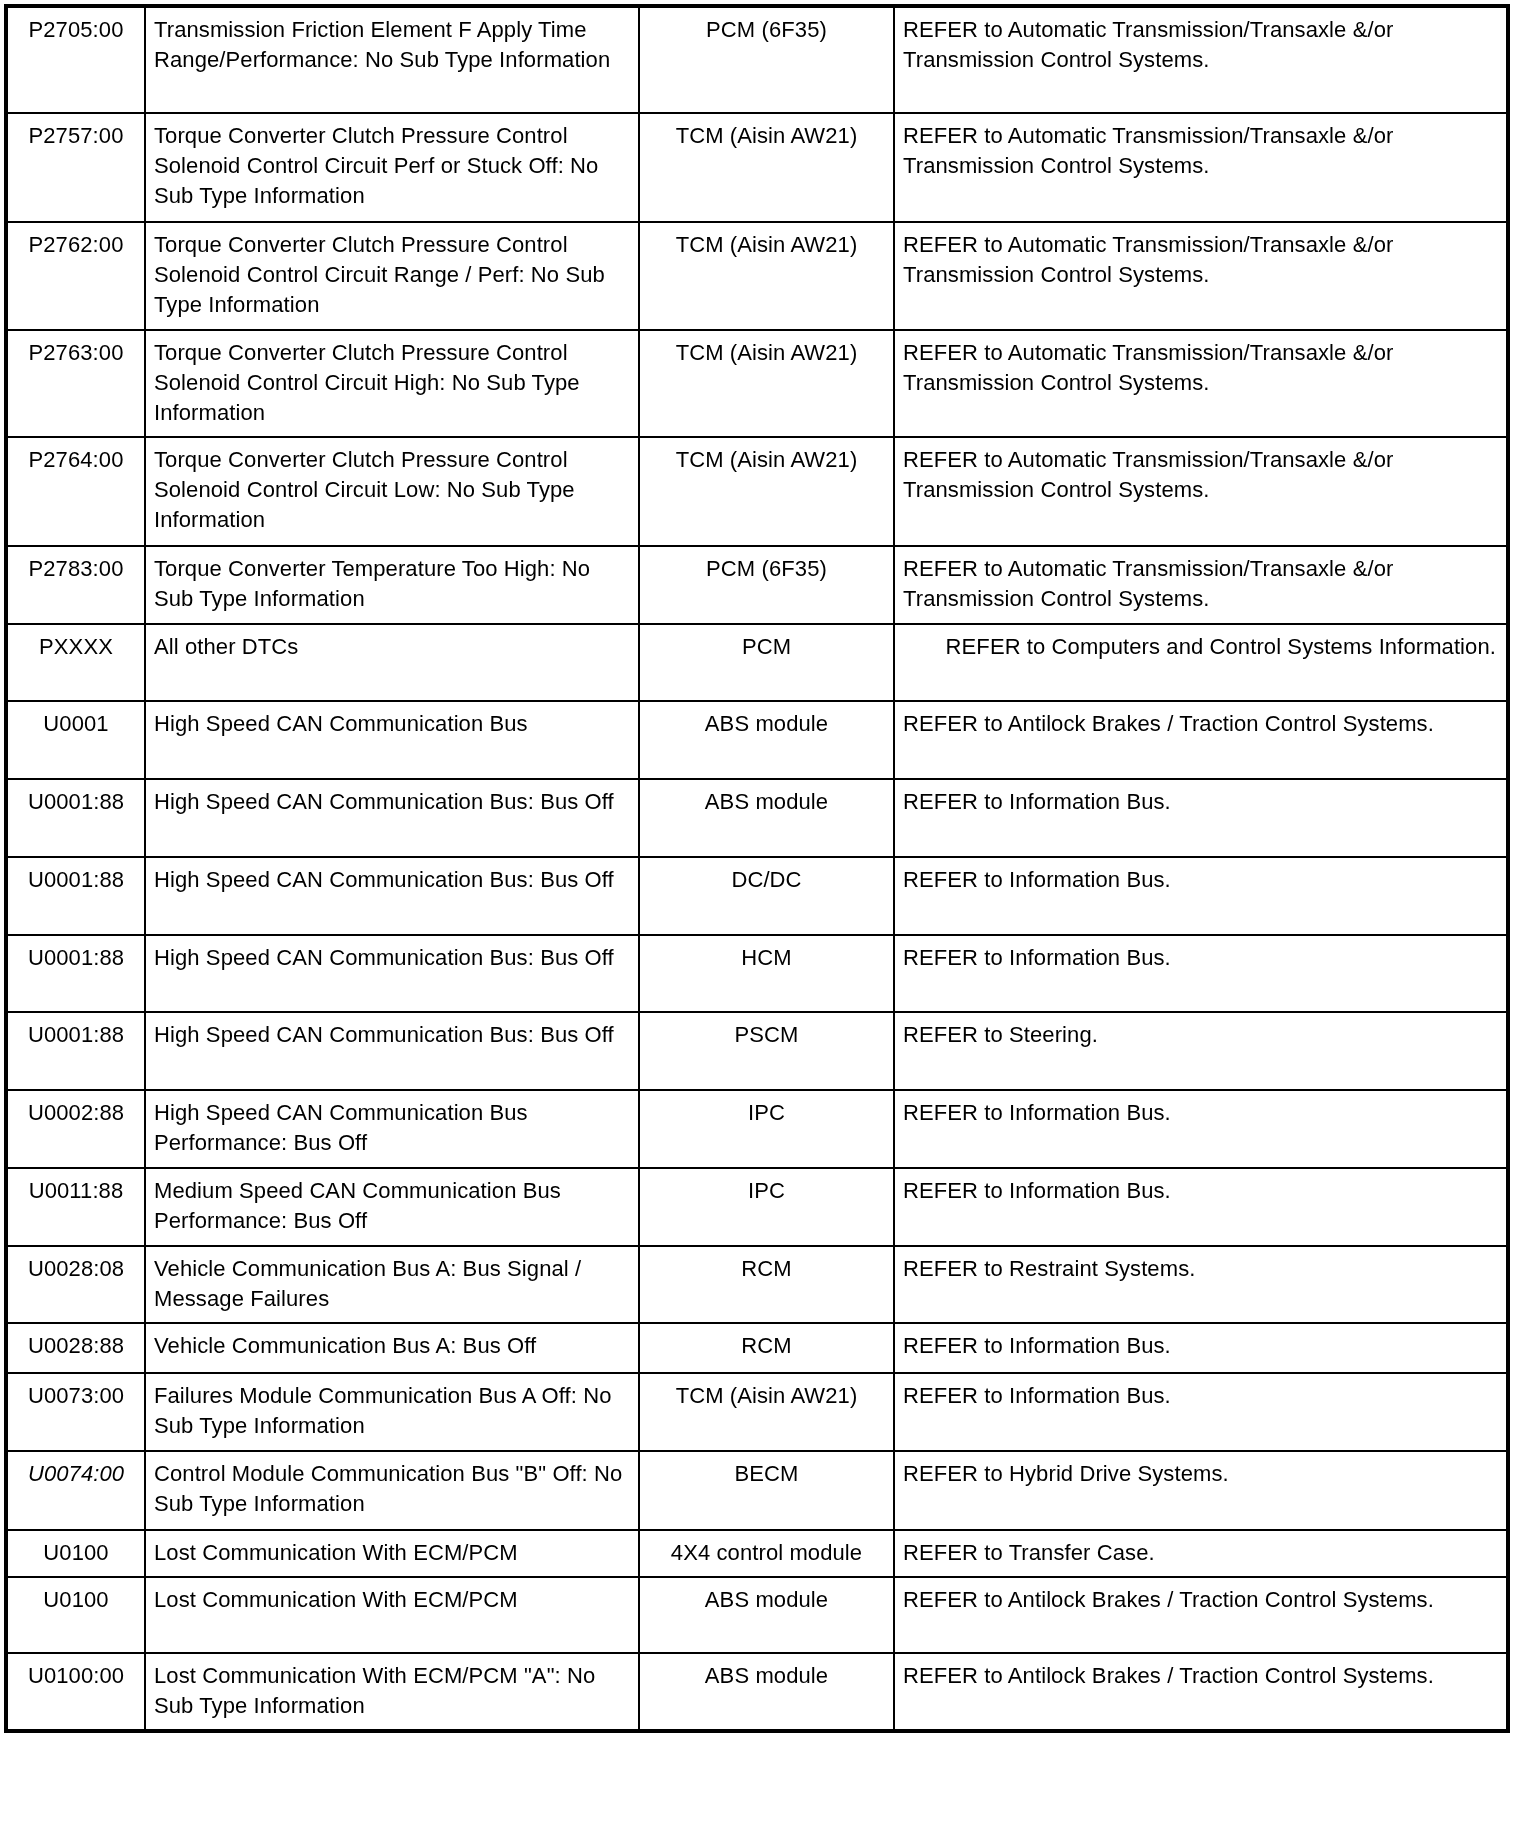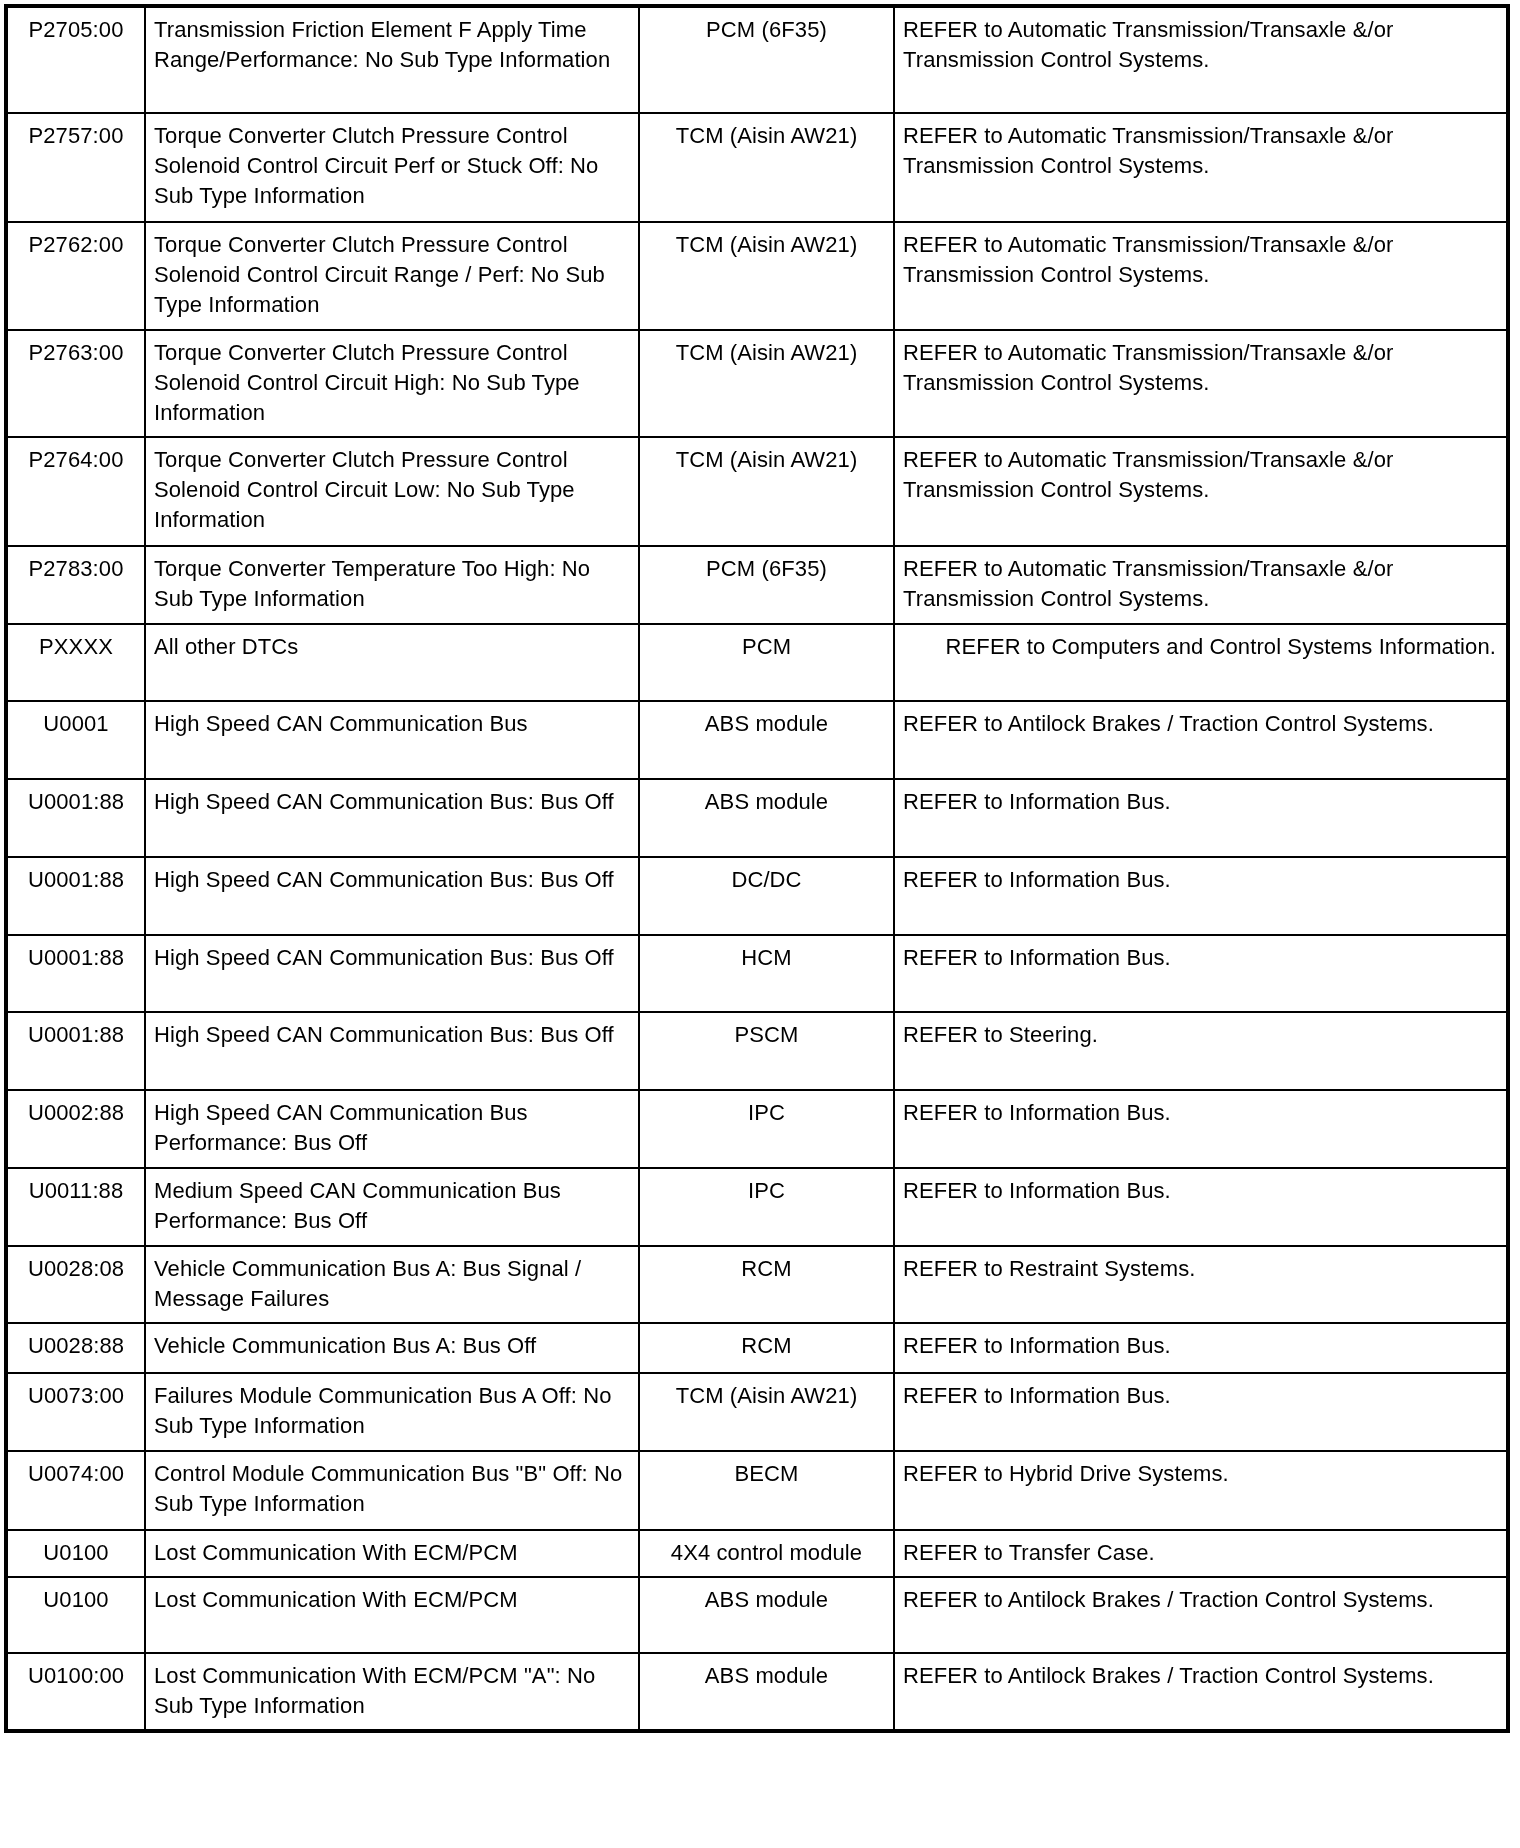--- a/index.html
+++ b/index.html
@@ -160,21 +160,21 @@
     <td class="module" style="height: 50px;">RCM</td>
     <td class="action" style="height: 50px;">REFER to Information Bus.</td>
   </tr>
       <tr style="height: 78px;">
     <td class="code" style="height: 78px;">U0073:00</td>
     <td class="desc" style="height: 78px;">Failures Module Communication Bus A Off: No Sub Type Information</td>
     <td class="module" style="height: 78px;">TCM (Aisin AW21)</td>
     <td class="action" style="height: 78px;">REFER to Information Bus.</td>
   </tr>
       <tr style="height: 79px;">
-    <td class="code" style="height: 79px;">U0074:00</td>
+    <td class="code" style="height: 79px; font-style: italic;">U0074:00</td>
     <td class="desc" style="height: 79px;">Control Module Communication Bus "B" Off: No Sub Type Information</td>
     <td class="module" style="height: 79px;">BECM</td>
     <td class="action" style="height: 79px;">REFER to Hybrid Drive Systems.</td>
   </tr>
       <tr style="height: 47px;">
     <td class="code" style="height: 47px;">U0100</td>
     <td class="desc" style="height: 47px;">Lost Communication With ECM/PCM</td>
     <td class="module" style="height: 47px;">4X4 control module</td>
     <td class="action" style="height: 47px;">REFER to Transfer Case.</td>
   </tr>

